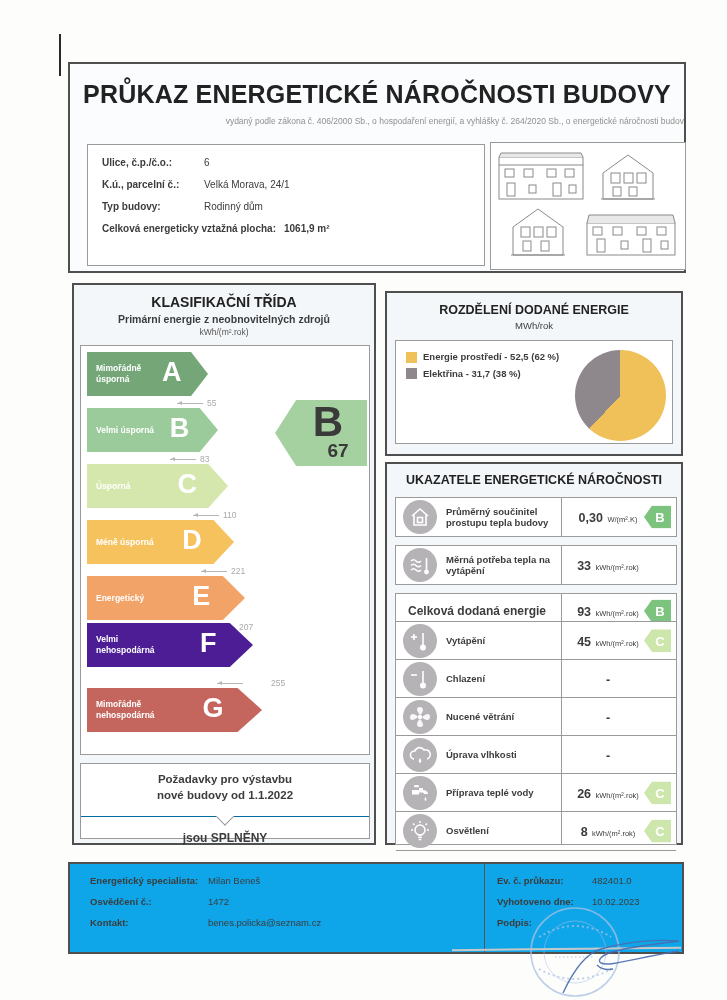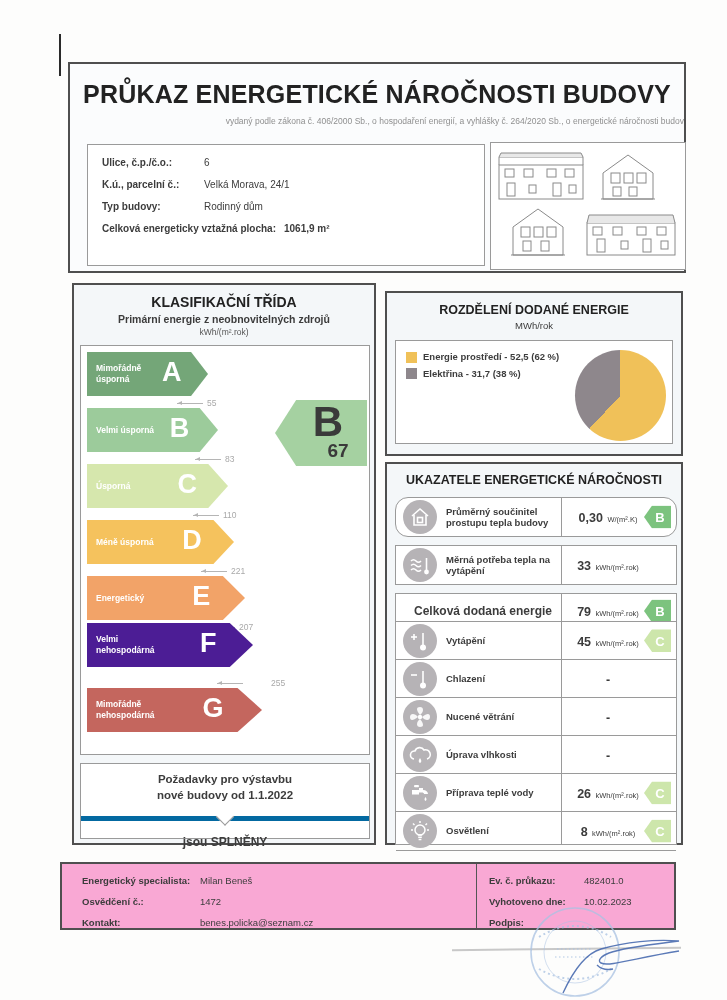--- a/index.html
+++ b/index.html
@@ -34,42 +34,42 @@
        font-size:27px;font-weight:bold;color:#fff;}
   .bound{position:absolute;height:10px;font-size:8.5px;color:#a9a9a9;
        display:flex;align-items:center;gap:4px;}
   .bound .tail{display:inline-block;width:26px;height:0;border-top:1px solid #b5b5b5;position:relative;}
   .bound .tail::before{content:"";position:absolute;left:-1px;top:-2.5px;border:2.5px solid transparent;border-right:4px solid #b5b5b5;}
   .result-arrow{position:absolute;clip-path:polygon(0 50%,23% 0,100% 0,100% 100%,23% 100%);
        display:flex;flex-direction:column;align-items:center;justify-content:center;padding-left:14px;box-sizing:border-box;}
   .result-letter{font-size:42px;font-weight:bold;color:#3a3a3a;line-height:.85;}
   .result-value{font-size:19px;font-weight:bold;color:#3a3a3a;transform:translateX(10px);}
   .req-line{font-size:11.5px;font-weight:bold;line-height:1.35;}
-  .req-top{position:relative;border-bottom:5px solid #0369a1;padding-top:8px;}
+  .req-top{position:relative;border-bottom:1px solid #0369a1;padding-top:8px;}
   .notch{position:absolute;left:50%;bottom:-7px;width:12px;height:12px;background:#fff;
        border-right:1px solid #9a9a9a;border-bottom:1px solid #9a9a9a;transform:translateX(-50%) rotate(45deg);}
   .status{font-size:12px;font-weight:bold;}
 
   
   .pie-title{font-size:12.5px;font-weight:bold;color:#222;}
   .pie-unit{font-size:9.5px;margin-top:3px;}
   .legend-row{display:flex;align-items:flex-start;gap:6px;margin-bottom:5px;}
   .swatch{width:11px;height:11px;flex:none;margin-top:.5px;}
   .legend-label{font-size:9.5px;font-weight:bold;}
   .pie{border-radius:50%;}
 
   
   .ind-title{font-size:12.5px;font-weight:bold;color:#222;}
   .ind-row{position:absolute;left:8px;width:282px;background:#fff;border:1px solid #9a9a9a;box-sizing:border-box;}
   .ind-divider{position:absolute;left:165px;top:0;bottom:0;border-left:1px solid #9a9a9a;}
   .icon-circle{position:absolute;left:7px;top:50%;transform:translateY(-50%);
        width:34px;height:34px;border-radius:50%;background:#b6b3b6;}
   .ind-label{position:absolute;left:50px;top:50%;transform:translateY(-50%);
        font-size:9.5px;font-weight:bold;line-height:1.2;width:110px;}
-  .ind-label.big{left:12px;font-size:12px;width:150px;text-align:center;}
+  .ind-label.big{left:12px;font-size:12px;width:150px;}
   .ind-value{position:absolute;left:168px;width:88px;top:50%;transform:translateY(-50%);
        text-align:center;white-space:nowrap;}
   .ind-num{font-size:12.5px;font-weight:bold;}
   .ind-unit{font-size:7.5px;}
   .badge{position:absolute;right:5px;top:50%;transform:translateY(-50%);
        width:27px;height:23px;clip-path:polygon(0 50%,30% 0,100% 0,100% 100%,30% 100%);
        color:#fff;font-weight:bold;font-size:13px;display:flex;align-items:center;justify-content:center;padding-left:5px;box-sizing:border-box;}
   .tbl-row{position:relative;height:37.1px;border-bottom:1px solid #9a9a9a;}
   .tbl-row:last-child{border-bottom:none;}
 
@@ -174,21 +174,21 @@
     </div>
     <div class="bound" style="top:52px;left:96px;">
         <span class="tail"></span>
         <span>55</span>
       </div>
 
     <div class="bar" style="top: 62px; width: 131px; background: rgb(156, 203, 155);">
       <span class="bar-label">Velmi úsporná</span>
       <span class="bar-letter">B</span>
     </div>
-    <div class="bound" style="top:108px;left:114px;">
+    <div class="bound" style="top:108px;left:89px;">
         <span class="tail"></span>
         <span>83</span>
       </div>
 
     <div class="bar" style="top: 118px; width: 141px; background: rgb(214, 231, 173);">
       <span class="bar-label">Úsporná</span>
       <span class="bar-letter">C</span>
     </div>
     <div class="bound" style="top:164px;left:112px;">
         <span class="tail"></span>
@@ -263,21 +263,21 @@
     </div>
     <div class="abs pie" style="left: 179px; top: 9px; width: 91px; height: 91px; background: conic-gradient(rgb(240, 193, 89) 0deg, rgb(240, 193, 89) 223.2deg, rgb(142, 135, 140) 223.2deg, rgb(142, 135, 140) 360deg);"></div>
   </div>
 </div>
 
 <div class="abs box" style="left:385px;top:462px;width:298px;height:383px;">
   <div class="ctr" style="margin-top:9px;">
     <div class="ind-title">UKAZATELE ENERGETICKÉ NÁROČNOSTI</div>
   </div>
 
-  <div class="ind-row" style="top:33px;height:40px;border-radius:13px;">
+  <div class="ind-row" style="top:33px;height:40px;">
     <div class="icon-circle">
       <svg width="34" height="34" viewBox="0 0 34 34">
           <g stroke="#fff" stroke-width="1.6" fill="none">
             <path d="M9 16 L17 9 L25 16"></path>
             <path d="M11 15 V25 H23 V15"></path>
             <rect x="14.5" y="17.5" width="5" height="5"></rect>
           </g>
         </svg>
     </div>
     <div class="ind-label">Průměrný součinitel prostupu tepla budovy</div>
@@ -306,21 +306,21 @@
     <div class="ind-value">
       <span class="ind-num">33</span>
       <span class="ind-unit">kWh/(m².rok)</span>
     </div>
   </div>
 
   <div class="ind-row" style="top:129px;height:36px;">
     <div class="ind-label big">Celková dodaná energie</div>
     <div class="ind-divider"></div>
     <div class="ind-value">
-      <span class="ind-num">79</span>
+      <span class="ind-num">93</span>
       <span class="ind-unit">kWh/(m².rok)</span>
     </div>
     <div class="badge" style="background: rgb(124, 195, 126);">B</div>
   </div>
 
   <div class="ind-row" style="top:157px;height:224px;">
 
     <div class="tbl-row">
       <div class="icon-circle">
         <svg width="34" height="34" viewBox="0 0 34 34">
@@ -426,21 +426,21 @@
         <span class="ind-num">8</span>
         <span class="ind-unit">kWh/(m².rok)</span>
       </div>
       <div class="badge" style="background: rgb(205, 230, 171);">C</div>
     </div>
 
     <div class="ind-divider"></div>
   </div>
 </div>
 
-<div class="abs box" style="left:60px;top:862px;width:616px;height:68px;background:#f9a8d4;">
+<div class="abs box" style="left:68px;top:862px;width:616px;height:92px;background:#0ea5e9;">
   <div class="abs" style="left:0;top:0;bottom:0;width:415px;border-right:1.5px solid #555;padding:11px 0 0 20px;box-sizing:border-box;">
     <div class="foot-row">
       <span class="foot-label">Energetický specialista:</span>
       <span>Milan Beneš</span>
     </div>
     <div class="foot-row">
       <span class="foot-label">Osvědčení č.:</span>
       <span>1472</span>
     </div>
     <div class="foot-row">

